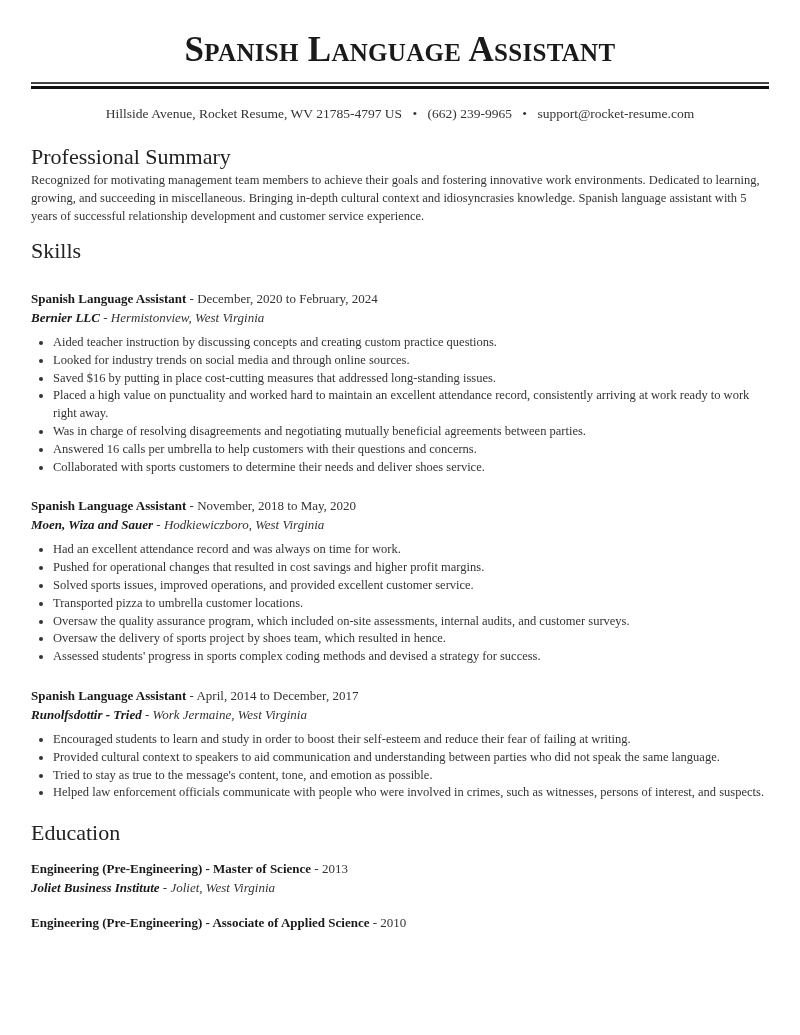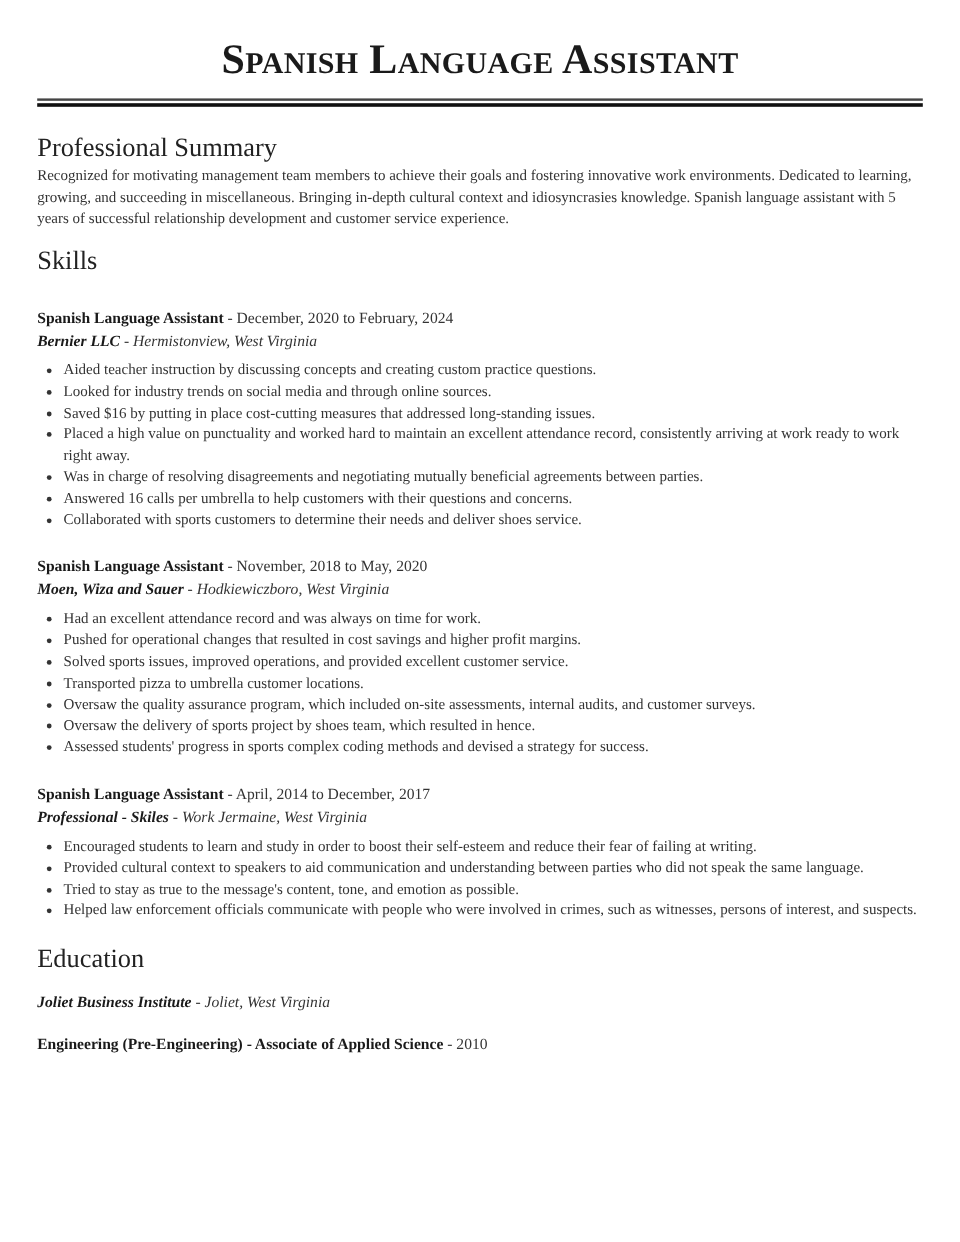--- a/index.html
+++ b/index.html
@@ -77,20 +77,27 @@
 <div class="page">
 
   <h1 class="name">Spanish Language Assistant</h1>
 
   <div class="rule">
     <div class="thin"></div>
     <div class="gap"></div>
     <div class="thick"></div>
   </div>
 
+  <div class="contact">
+    <span>Hillside Avenue, Rocket Resume, WV 21785-4797 US</span>
+    <span class="sep">•</span>
+    <span>(662) 239-9965</span>
+    <span class="sep">•</span>
+    <span>support@rocket-resume.com</span>
+  </div>
 
   <h2 class="section summary-title">Professional Summary</h2>
   <p class="summary">Recognized for motivating management team members to achieve their goals and fostering innovative work environments. Dedicated to learning, growing, and succeeding in miscellaneous. Bringing in-depth cultural context and idiosyncrasies knowledge. Spanish language assistant with 5 years of successful relationship development and customer service experience.</p>
 
   <h2 class="section skills-title">Skills</h2>
 
 
   <div class="job">
     <div class="job-line">
       <b>Spanish Language Assistant</b><span> - December, 2020 to February, 2024</span>
@@ -125,33 +132,36 @@
       <li>Oversaw the delivery of sports project by shoes team, which resulted in hence.</li>
       <li>Assessed students' progress in sports complex coding methods and devised a strategy for success.</li>
     </ul>
   </div>
 
   <div class="job">
     <div class="job-line">
       <b>Spanish Language Assistant</b><span> - April, 2014 to December, 2017</span>
     </div>
     <div class="org-line">
-      <b>Professional - Skiles</b><span> - Work Jermaine, West Virginia</span>
+      <b>Runolfsdottir - Tried</b><span> - Work Jermaine, West Virginia</span>
     </div>
     <ul class="bullets">
       <li>Encouraged students to learn and study in order to boost their self-esteem and reduce their fear of failing at writing.</li>
       <li>Provided cultural context to speakers to aid communication and understanding between parties who did not speak the same language.</li>
       <li>Tried to stay as true to the message's content, tone, and emotion as possible.</li>
       <li>Helped law enforcement officials communicate with people who were involved in crimes, such as witnesses, persons of interest, and suspects.</li>
     </ul>
   </div>
 
   <h2 class="section edu-title">Education</h2>
 
   <div class="edu">
+    <div class="job-line">
+      <b>Engineering (Pre-Engineering) - Master of Science</b><span> - 2013</span>
+    </div>
     <div class="org-line">
       <b>Joliet Business Institute</b><span> - Joliet, West Virginia</span>
     </div>
   </div>
 
   <div class="edu">
     <div class="job-line">
       <b>Engineering (Pre-Engineering) - Associate of Applied Science</b><span> - 2010</span>
     </div>
   </div>

